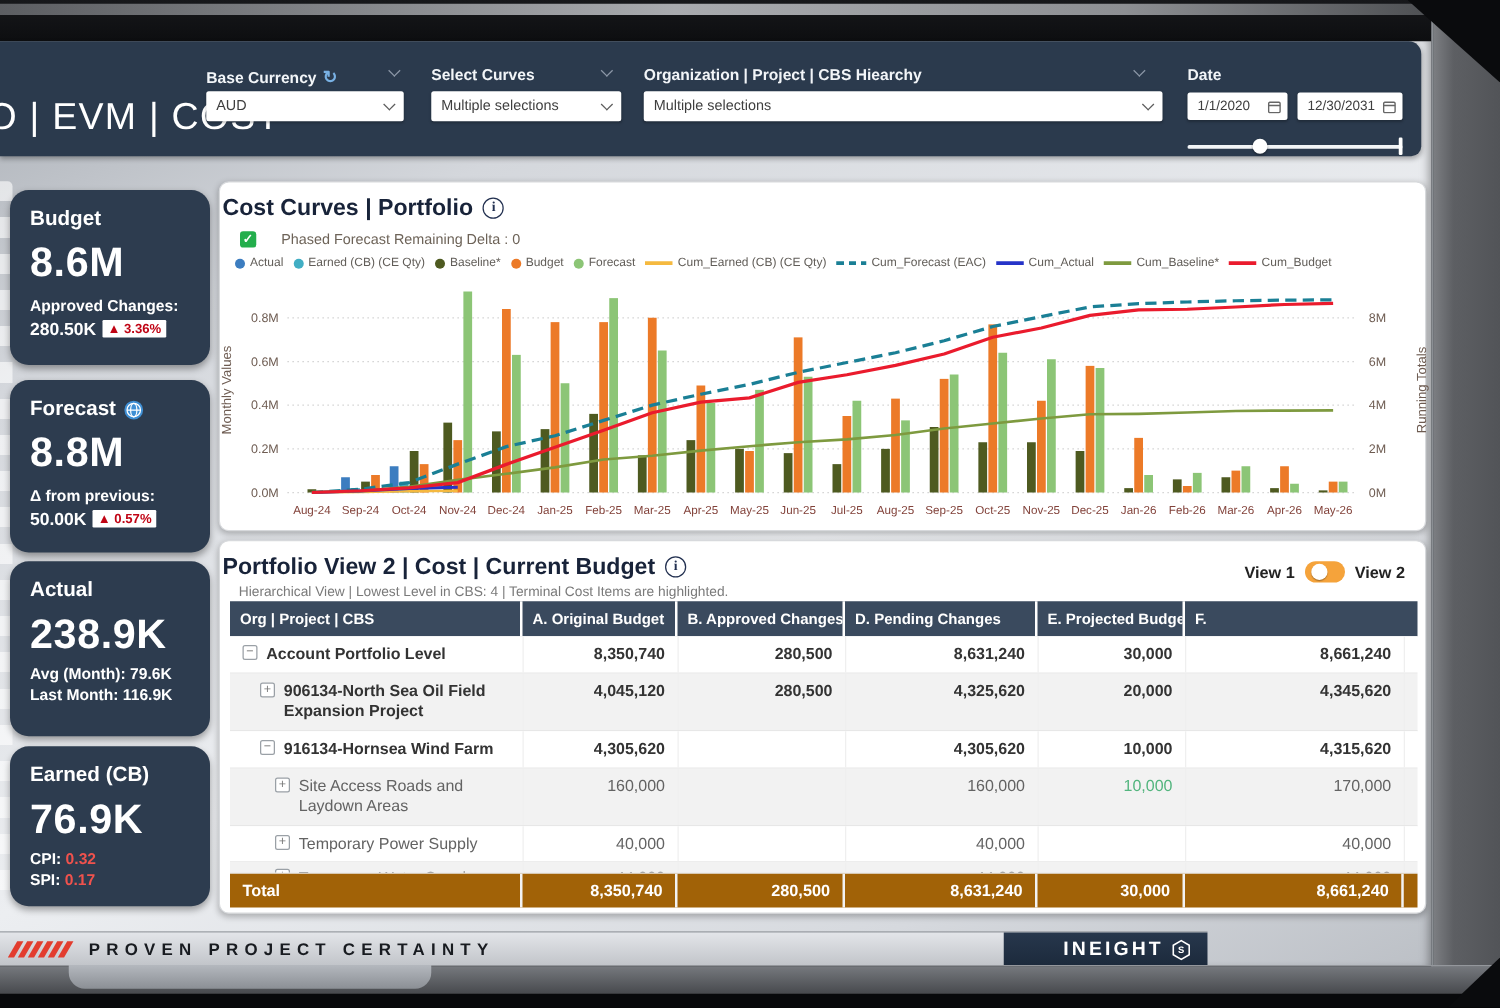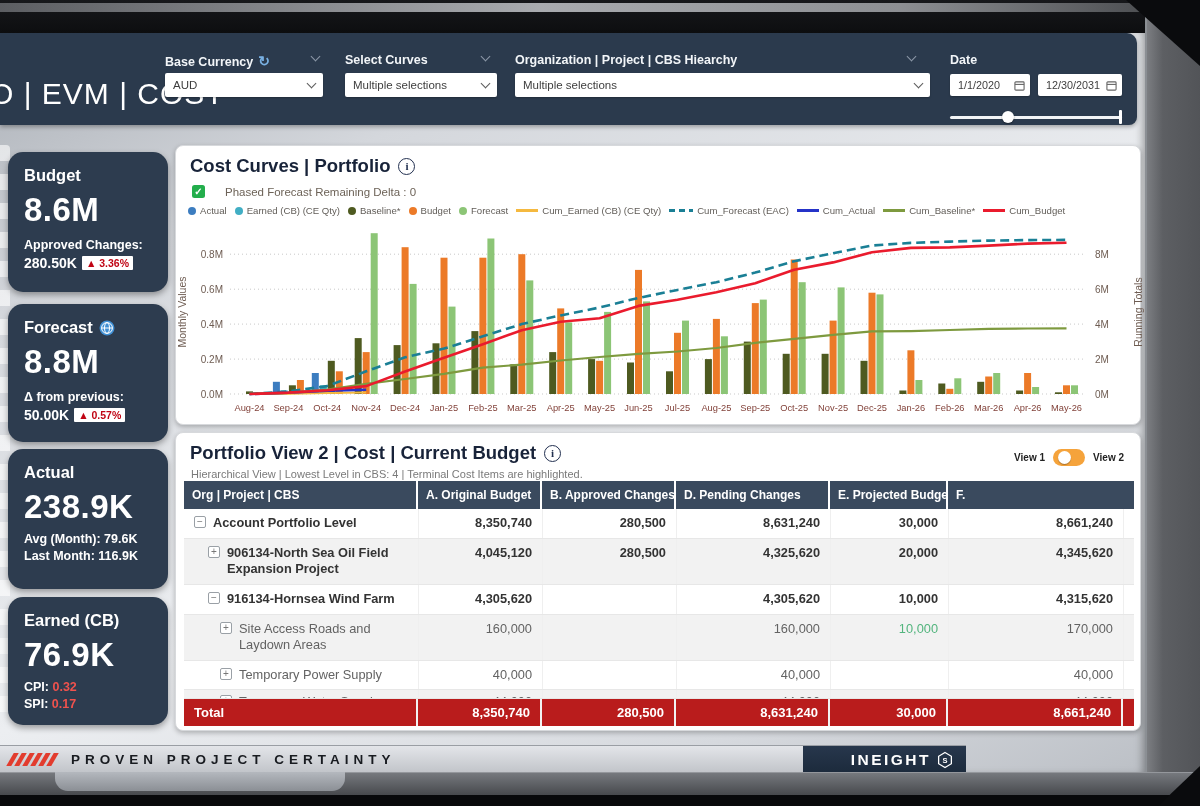--- a/index.html
+++ b/index.html
@@ -43,62 +43,62 @@
   .kpi .t{font-size:16.5px;font-weight:700;display:flex;align-items:center;gap:6px;}
   .kpi .v{font-size:33px;font-weight:600;margin-top:6px;letter-spacing:.5px;}
   .kpi .sl{font-size:12.5px;font-weight:700;margin-top:9px;}
   .kpi .dv{font-size:14px;font-weight:700;margin-top:3px;display:flex;align-items:center;gap:5px;}
   .badge{background:#fff;color:#c00414;font-size:10.5px;font-weight:700;padding:1px 4px;border-radius:1px;white-space:nowrap;}
   .kpi .ln{font-size:12.5px;font-weight:700;margin-top:6px;}
   .kpi .red{color:#f0524d;}
 
   
   .panel{position:absolute;left:175px;width:966px;background:#fff;border-radius:8px;border:1px solid #d7d9dc;box-shadow:0 2px 5px rgba(0,0,0,.25);}
-  .p-title{font-size:18.5px;font-weight:700;color:#182339;display:flex;align-items:center;gap:8px;padding:9px 0 0 14px;}
+  .p-title{font-size:18.5px;font-weight:700;color:#182339;display:flex;align-items:center;gap:8px;padding:9px 0 0 2px;}
   .info-i{width:17px;height:17px;border:1.6px solid #223050;border-radius:50%;color:#223050;font-size:11px;font-weight:700;font-family:"Liberation Serif",serif;display:inline-flex;align-items:center;justify-content:center;flex-shrink:0;}
 
   
   .check-row{position:absolute;left:16px;top:39px;display:flex;align-items:center;gap:20px;font-size:11.5px;color:#6d6358;}
   .cbx{width:13px;height:13px;background:#23ae4c;border-radius:2.5px;color:#fff;font-size:10px;line-height:13px;text-align:center;font-weight:700;}
   .cbx::after{content:"\2713";}
   .legend{position:absolute;left:12px;top:59px;width:946px;display:flex;align-items:center;gap:8px;font-size:9.6px;color:#615d58;white-space:nowrap;overflow:hidden;}
   .leg-item{display:inline-flex;align-items:center;gap:4px;}
   .leg-dot{width:8px;height:8px;border-radius:50%;flex-shrink:0;}
   .leg-line{width:22px;height:3px;flex-shrink:0;}
   .leg-dash{width:24px;height:3px;flex-shrink:0;}
   .chart-svg{position:absolute;left:8px;top:76px;}
   .chart-svg text{font-family:"Liberation Sans",sans-serif;}
   .ax-title{position:absolute;font-size:10.5px;color:#6e5c52;white-space:nowrap;}
   .ax-left{left:-30px;top:160px;transform:rotate(-90deg);}
   .ax-right{right:-32px;top:160px;transform:rotate(-90deg);}
 
   
   .p-sub{font-size:11px;color:#7a7a7a;padding:4px 0 0 15px;}
-  .view-toggle{position:absolute;right:16px;top:16px;display:flex;align-items:center;gap:8px;font-size:10px;font-weight:700;color:#222;margin-left:30px;}
+  .view-toggle{position:absolute;right:16px;top:16px;display:flex;align-items:center;gap:8px;font-size:13px;font-weight:700;color:#222;margin-left:30px;}
   .switch{width:32px;height:17px;background:#f5a33b;border-radius:9px;position:relative;}
   .switch .knob{position:absolute;left:5px;top:2px;width:13px;height:13px;background:#fff;border-radius:50%;box-shadow:0 1px 1px rgba(0,0,0,.3);}
 
   .tbl{position:absolute;left:8px;top:48px;width:950px;}
   .trow,.thead,.ttotal{display:grid;grid-template-columns:234px 124px 134px 154px 118px 175px 11px;}
   .thead{background:#3a4a5e;}
   .thead .hc{color:#fff;font-size:12px;font-weight:700;padding:7px 8px;border-right:2px solid #fff;white-space:nowrap;overflow:hidden;}
   .thead .hc:last-child{border-right:none;}
   .trow{border-bottom:1px solid #e7e7e7;background:#fff;}
   .trow.shaded{background:#f2f2f2;}
   .tcell{font-size:12.8px;color:#3c3c3c;padding:6px 10px 6px 8px;display:flex;align-items:flex-start;}
   .tcell.num{justify-content:flex-end;border-left:1px solid #efefef;text-align:right;}
   .lvl0 .tcell,.lvl1 .tcell{font-weight:700;color:#333;}
   .lvl2 .tcell{font-weight:400;color:#636363;}
   .tcell.green{color:#53b57e;}
   .ind0{padding-left:10px;}.ind1{padding-left:24px;}.ind2{padding-left:36px;}
   .expander{width:12px;height:12px;border:1px solid #9aa0a6;border-radius:2px;font-size:10px;line-height:10px;text-align:center;color:#777;margin-right:7px;flex-shrink:0;font-weight:400;margin-top:1px;background:#fff;}
   .rowname{line-height:1.3;}
   .trow.partial{height:9px;overflow:hidden;}
   .trow.partial .tcell{padding-top:4px;}
-  .ttotal{background:#b91c1c;margin-top:0;}
+  .ttotal{background:#a16207;margin-top:0;}
   .ttotal .tc{color:#fff;font-size:13px;font-weight:700;padding:6px 10px;border-right:2px solid #f2f2f2;display:flex;}
   .ttotal .tc.num{justify-content:flex-end;}
   .ttotal .tc:last-child{border-right:none;}
 
   
   .footer{position:absolute;left:0;top:712px;width:966px;height:27px;background:linear-gradient(180deg,#e3e5e9,#c2c5ca);border-top:1px solid #9a9ea4;display:flex;align-items:center;}
   .stripes{display:flex;gap:3px;margin-left:10px;}
   .stripes span{width:5px;height:13px;background:#e23c2e;transform:skewX(-30deg);}
   .tagline{margin-left:16px;font-size:13.5px;font-weight:700;letter-spacing:5px;color:#181b20;white-space:nowrap;}
   .f-right{position:absolute;right:0;top:0;width:163px;height:27px;background:linear-gradient(180deg,#27374c,#1c2a3c);display:flex;align-items:center;justify-content:flex-end;padding-right:12px;gap:5px;}

